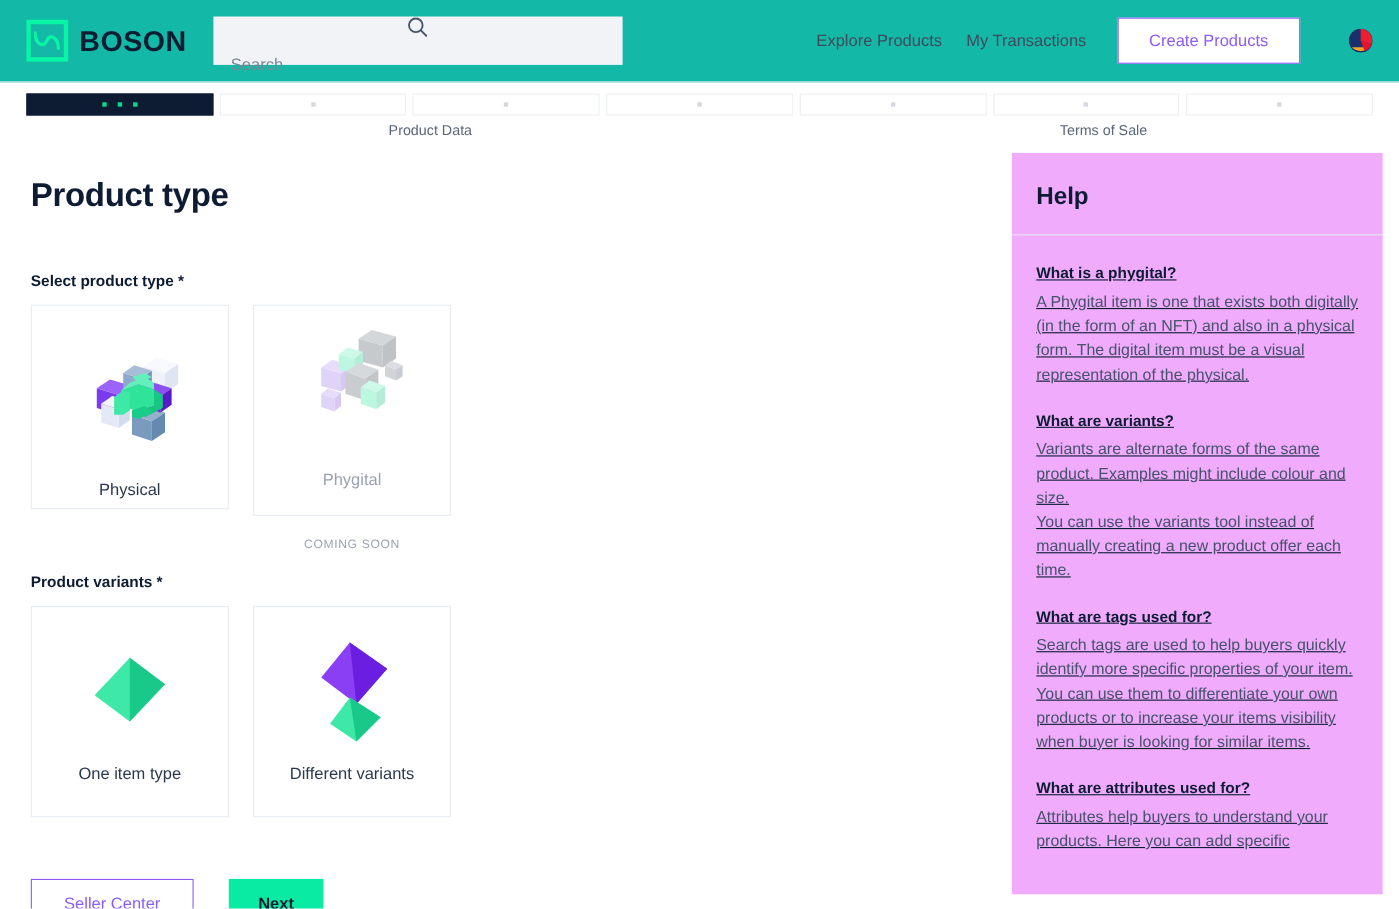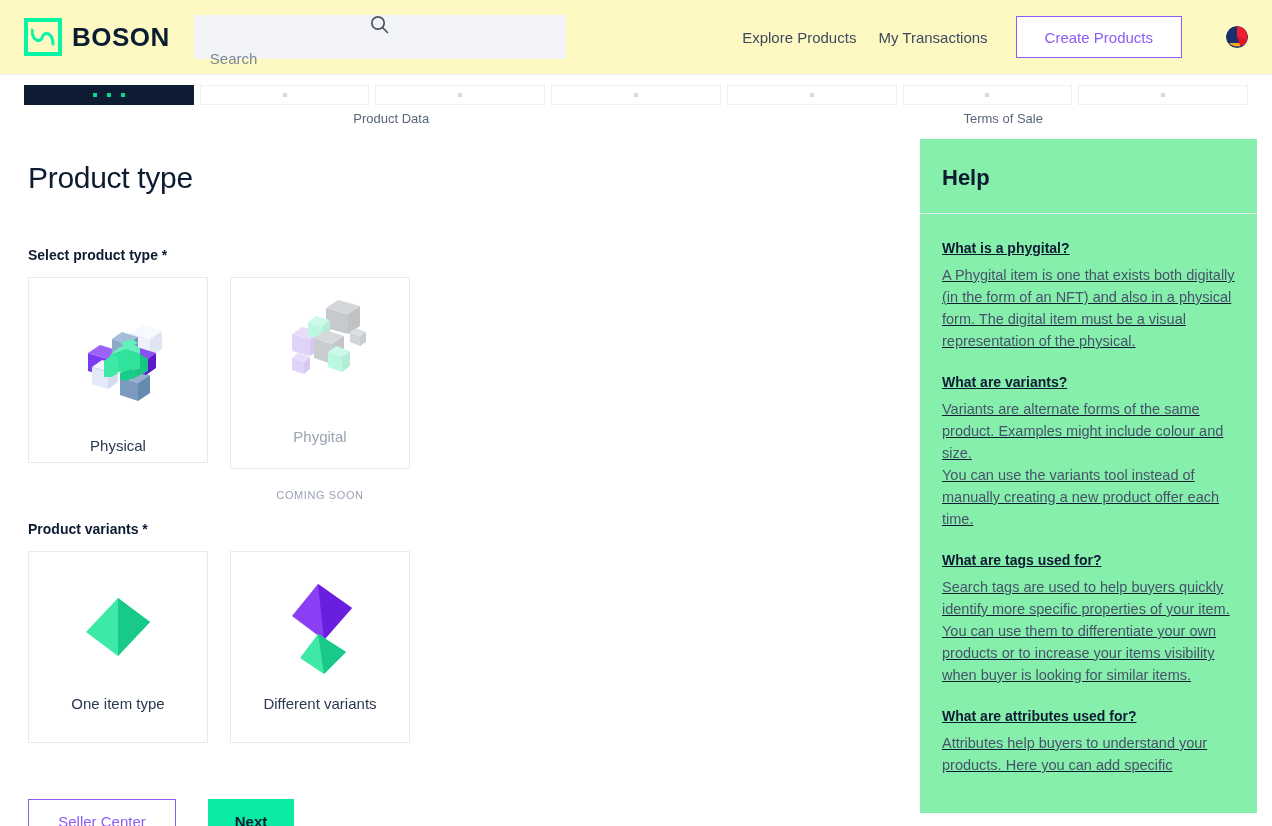--- a/index.html
+++ b/index.html
@@ -9,21 +9,21 @@
     background: #ffffff;
     font-family: "Liberation Sans", sans-serif;
     color: #0b1d33;
     overflow: hidden;
   }
 
   
   .header {
     position: relative;
     height: 75px;
-    background: #fef9c3;
+    background: #14b8a6;
     border-bottom: 1px solid #eceff3;
     display: flex;
     align-items: center;
     padding: 0 24px;
   }
   .brand { display: flex; align-items: center; gap: 10px; }
   .brand-mark {
     width: 38px; height: 38px;
     border: 4px solid #09f5a6;
     display: flex; align-items: center; justify-content: center;
@@ -113,21 +113,21 @@
     font-size: 13px;
     color: #5a6679;
   }
 
   
   .body-wrap { display: flex; align-items: flex-start; }
   .main { width: 920px; padding: 28px 24px 0 28px; }
 
   .page-title {
     font-size: 30px;
-    font-weight: 400;
+    font-weight: 700;
     letter-spacing: -0.3px;
     color: #0d1b33;
   }
 
   .field-label {
     margin-top: 52px;
     font-size: 14px;
     font-weight: 700;
     color: #0d1b33;
   }
@@ -189,21 +189,21 @@
     font-size: 15px;
     font-weight: 700;
     font-family: "Liberation Sans", sans-serif;
     cursor: pointer;
   }
 
   
   .help {
     width: 337px;
     margin-top: 6px;
-    background: #86efac;
+    background: #f0abfc;
     height: 674px;
     overflow: hidden;
   }
   .help-head {
     padding: 26px 22px 22px 22px;
     border-bottom: 1px solid #e4e8ef;
   }
   .help-head h2 { font-size: 22px; font-weight: 700; color: #0d1b33; }
   .help-body { padding: 4px 22px 0 22px; }
   .help-item { margin-top: 22px; text-decoration: underline; }

